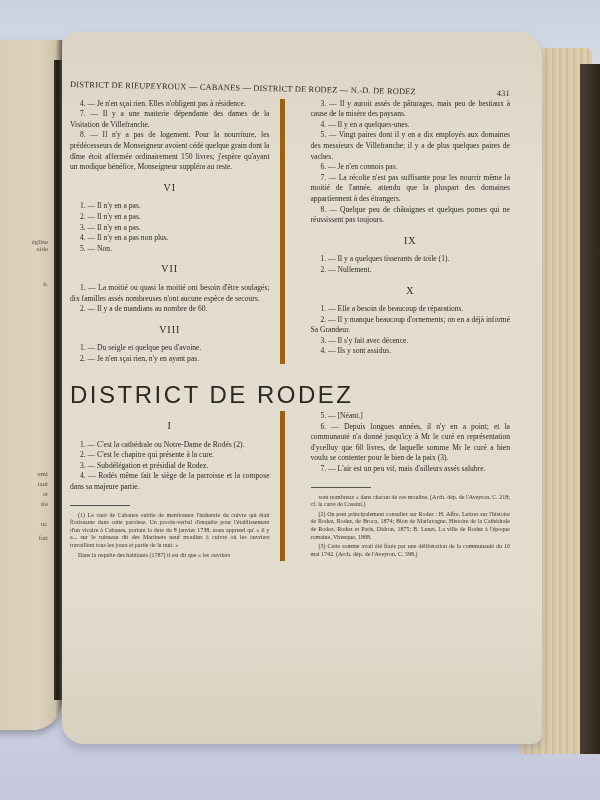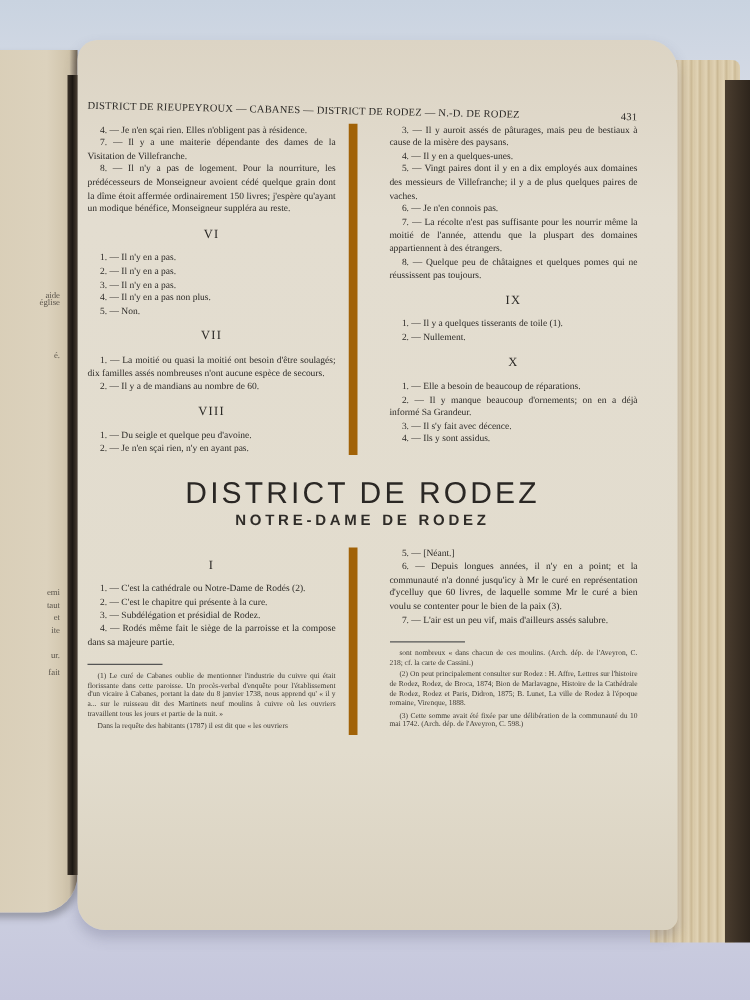--- a/index.html
+++ b/index.html
@@ -41,42 +41,42 @@
     }
     .running-head {
       display: flex; justify-content: space-between; align-items: baseline;
       font-size: 8.4px; letter-spacing: 0.2px; margin-bottom: 8px;
       transform: rotate(1.2deg); transform-origin: left;
     }
     .running-head .title { flex: 1; }
     .columns { display: flex; position: relative; }
     .col { width: 205px; }
     .col.left { padding-right: 10px; }
-    .col.right { padding-left: 26px; border-left: 7px solid #a16207; }
+    .col.right { padding-left: 26px; border-left: 5px solid #a16207; }
     .para { margin: 0; text-indent: 10px; text-align: justify; }
     .sec-head { text-align: center; font-size: 10px; margin: 10px 0 8px; letter-spacing: 1px; }
     .district-title {
-      text-align: center; font-size: 24px; letter-spacing: 2.5px; margin: 26px 0 10px;
+      font-size: 24px; letter-spacing: 2.5px; margin: 26px 0 10px;
       font-family: "Liberation Sans", "DejaVu Sans", sans-serif; font-weight: normal; color: #2a2724;
     }
     .parish-title {
       text-align: center; font-size: 12px; letter-spacing: 3px; margin: 0 0 16px;
       font-family: "Liberation Sans", "DejaVu Sans", sans-serif; color: #2f2c28;
     }
     .fn-rule { width: 60px; border-top: 1px solid #555; margin: 12px 0 6px; }
     .footnote { font-size: 6px; line-height: 7.6px; text-align: justify; margin: 0 0 2px; text-indent: 8px; color: #3a3630; }
   </style>
 </head>
 <body>
 
 <div></div>
 
 <div class="left-page">
   <span class="frag" style="top:198px">église</span>
-  <span class="frag" style="top:192px">aide</span>
+  <span class="frag" style="top:205px">aide</span>
   <span class="frag" style="top:240px">é.</span>
   <span class="frag" style="top:430px">emi</span>
   <span class="frag" style="top:440px">taut</span>
   <span class="frag" style="top:450px">et</span>
   <span class="frag" style="top:460px">ite</span>
   <span class="frag" style="top:494px">fait</span>
   <span class="frag" style="top:480px">ur.</span>
 </div>
 <div class="page-edges"></div>
 <div class="cover"></div>
@@ -125,21 +125,20 @@
 
       <div class="sec-head">X</div>
       <p class="para">1. — Elle a besoin de beaucoup de réparations.</p>
       <p class="para">2. — Il y manque beaucoup d'ornements; on en a déjà informé Sa Grandeur.</p>
       <p class="para">3. — Il s'y fait avec décence.</p>
       <p class="para">4. — Ils y sont assidus.</p>
     </div>
   </div>
 
   <h1 class="district-title">DISTRICT DE RODEZ</h1>
-  <h2 class="parish-title">NOTRE-DAME DE RODEZ</h2>
 
   <div class="columns">
     <div class="col left">
       <div class="sec-head">I</div>
       <p class="para">1. — C'est la cathédrale ou Notre-Dame de Rodés (2).</p>
       <p class="para">2. — C'est le chapitre qui présente à la cure.</p>
       <p class="para">3. — Subdélégation et présidial de Rodez.</p>
       <p class="para">4. — Rodés même fait le siège de la parroisse et la compose dans sa majeure partie.</p>
       <div class="fn-rule"></div>
       <p class="footnote">(1) Le curé de Cabanes oublie de mentionner l'industrie du cuivre qui était florissante dans cette paroisse. Un procès-verbal d'enquête pour l'établissement d'un vicaire à Cabanes, portant la date du 8 janvier 1738, nous apprend qu' « il y a... sur le ruisseau dit des Martinets neuf moulins à cuivre où les ouvriers travaillent tous les jours et partie de la nuit. »</p>

